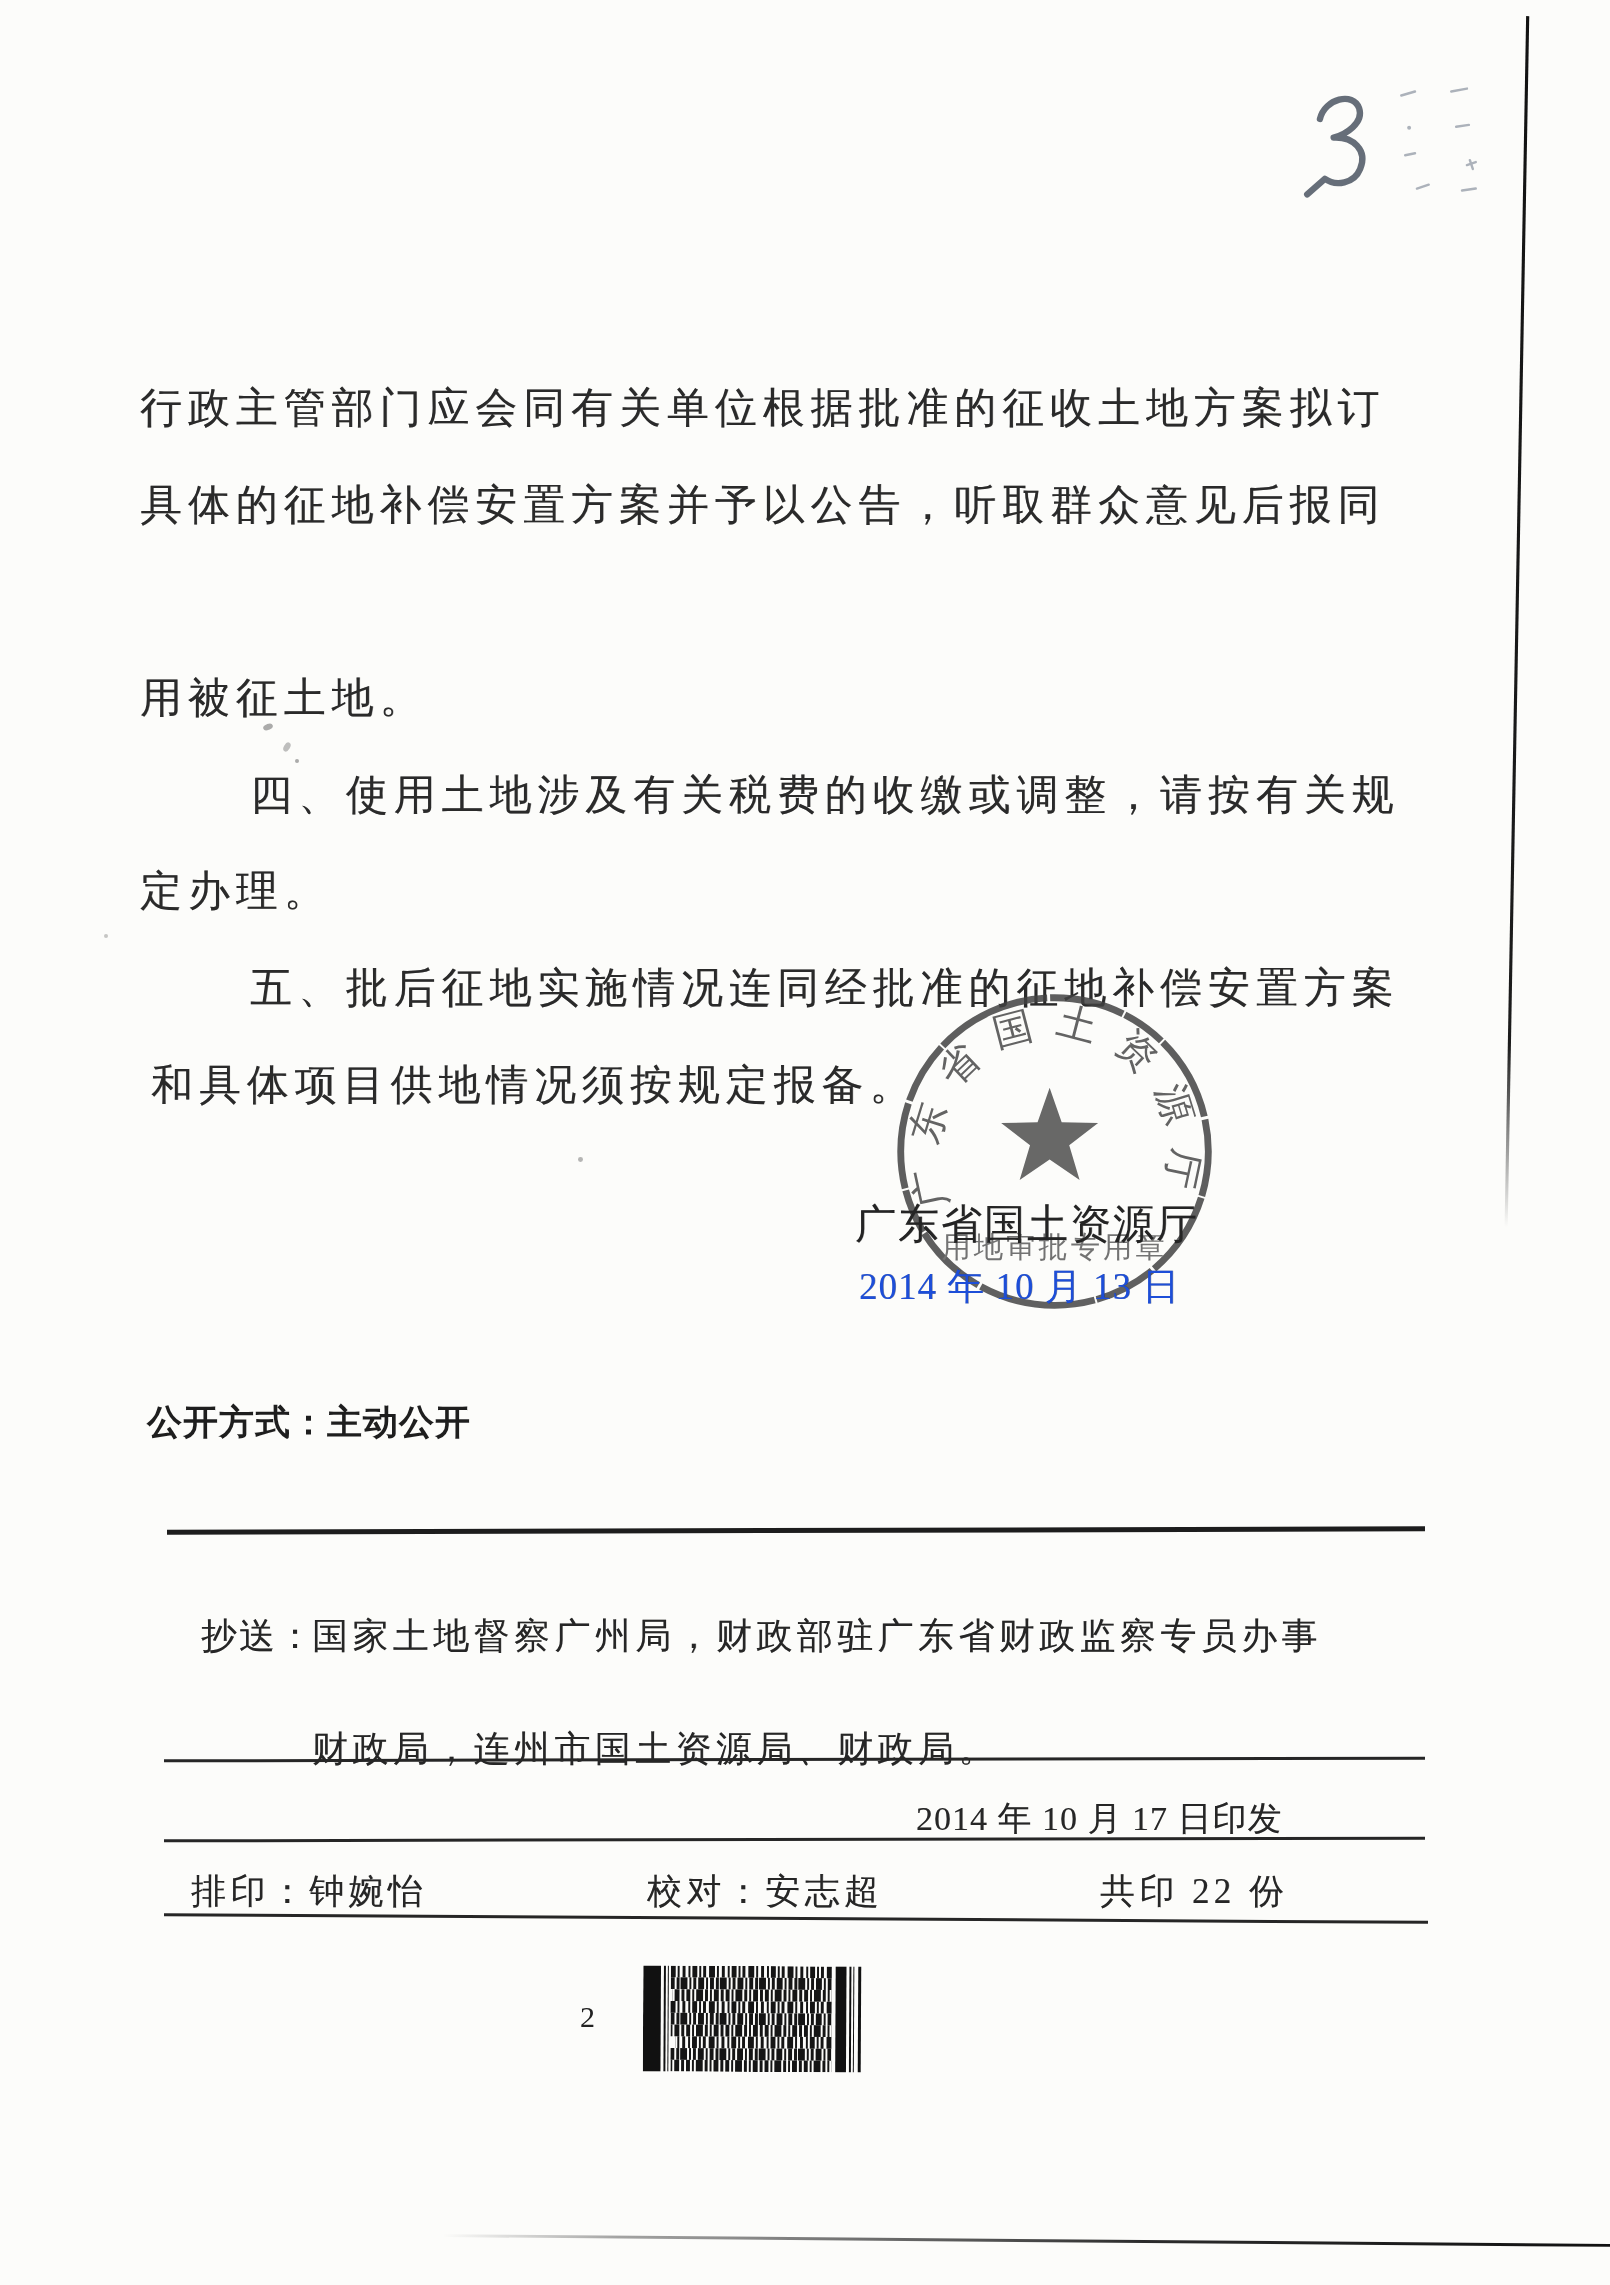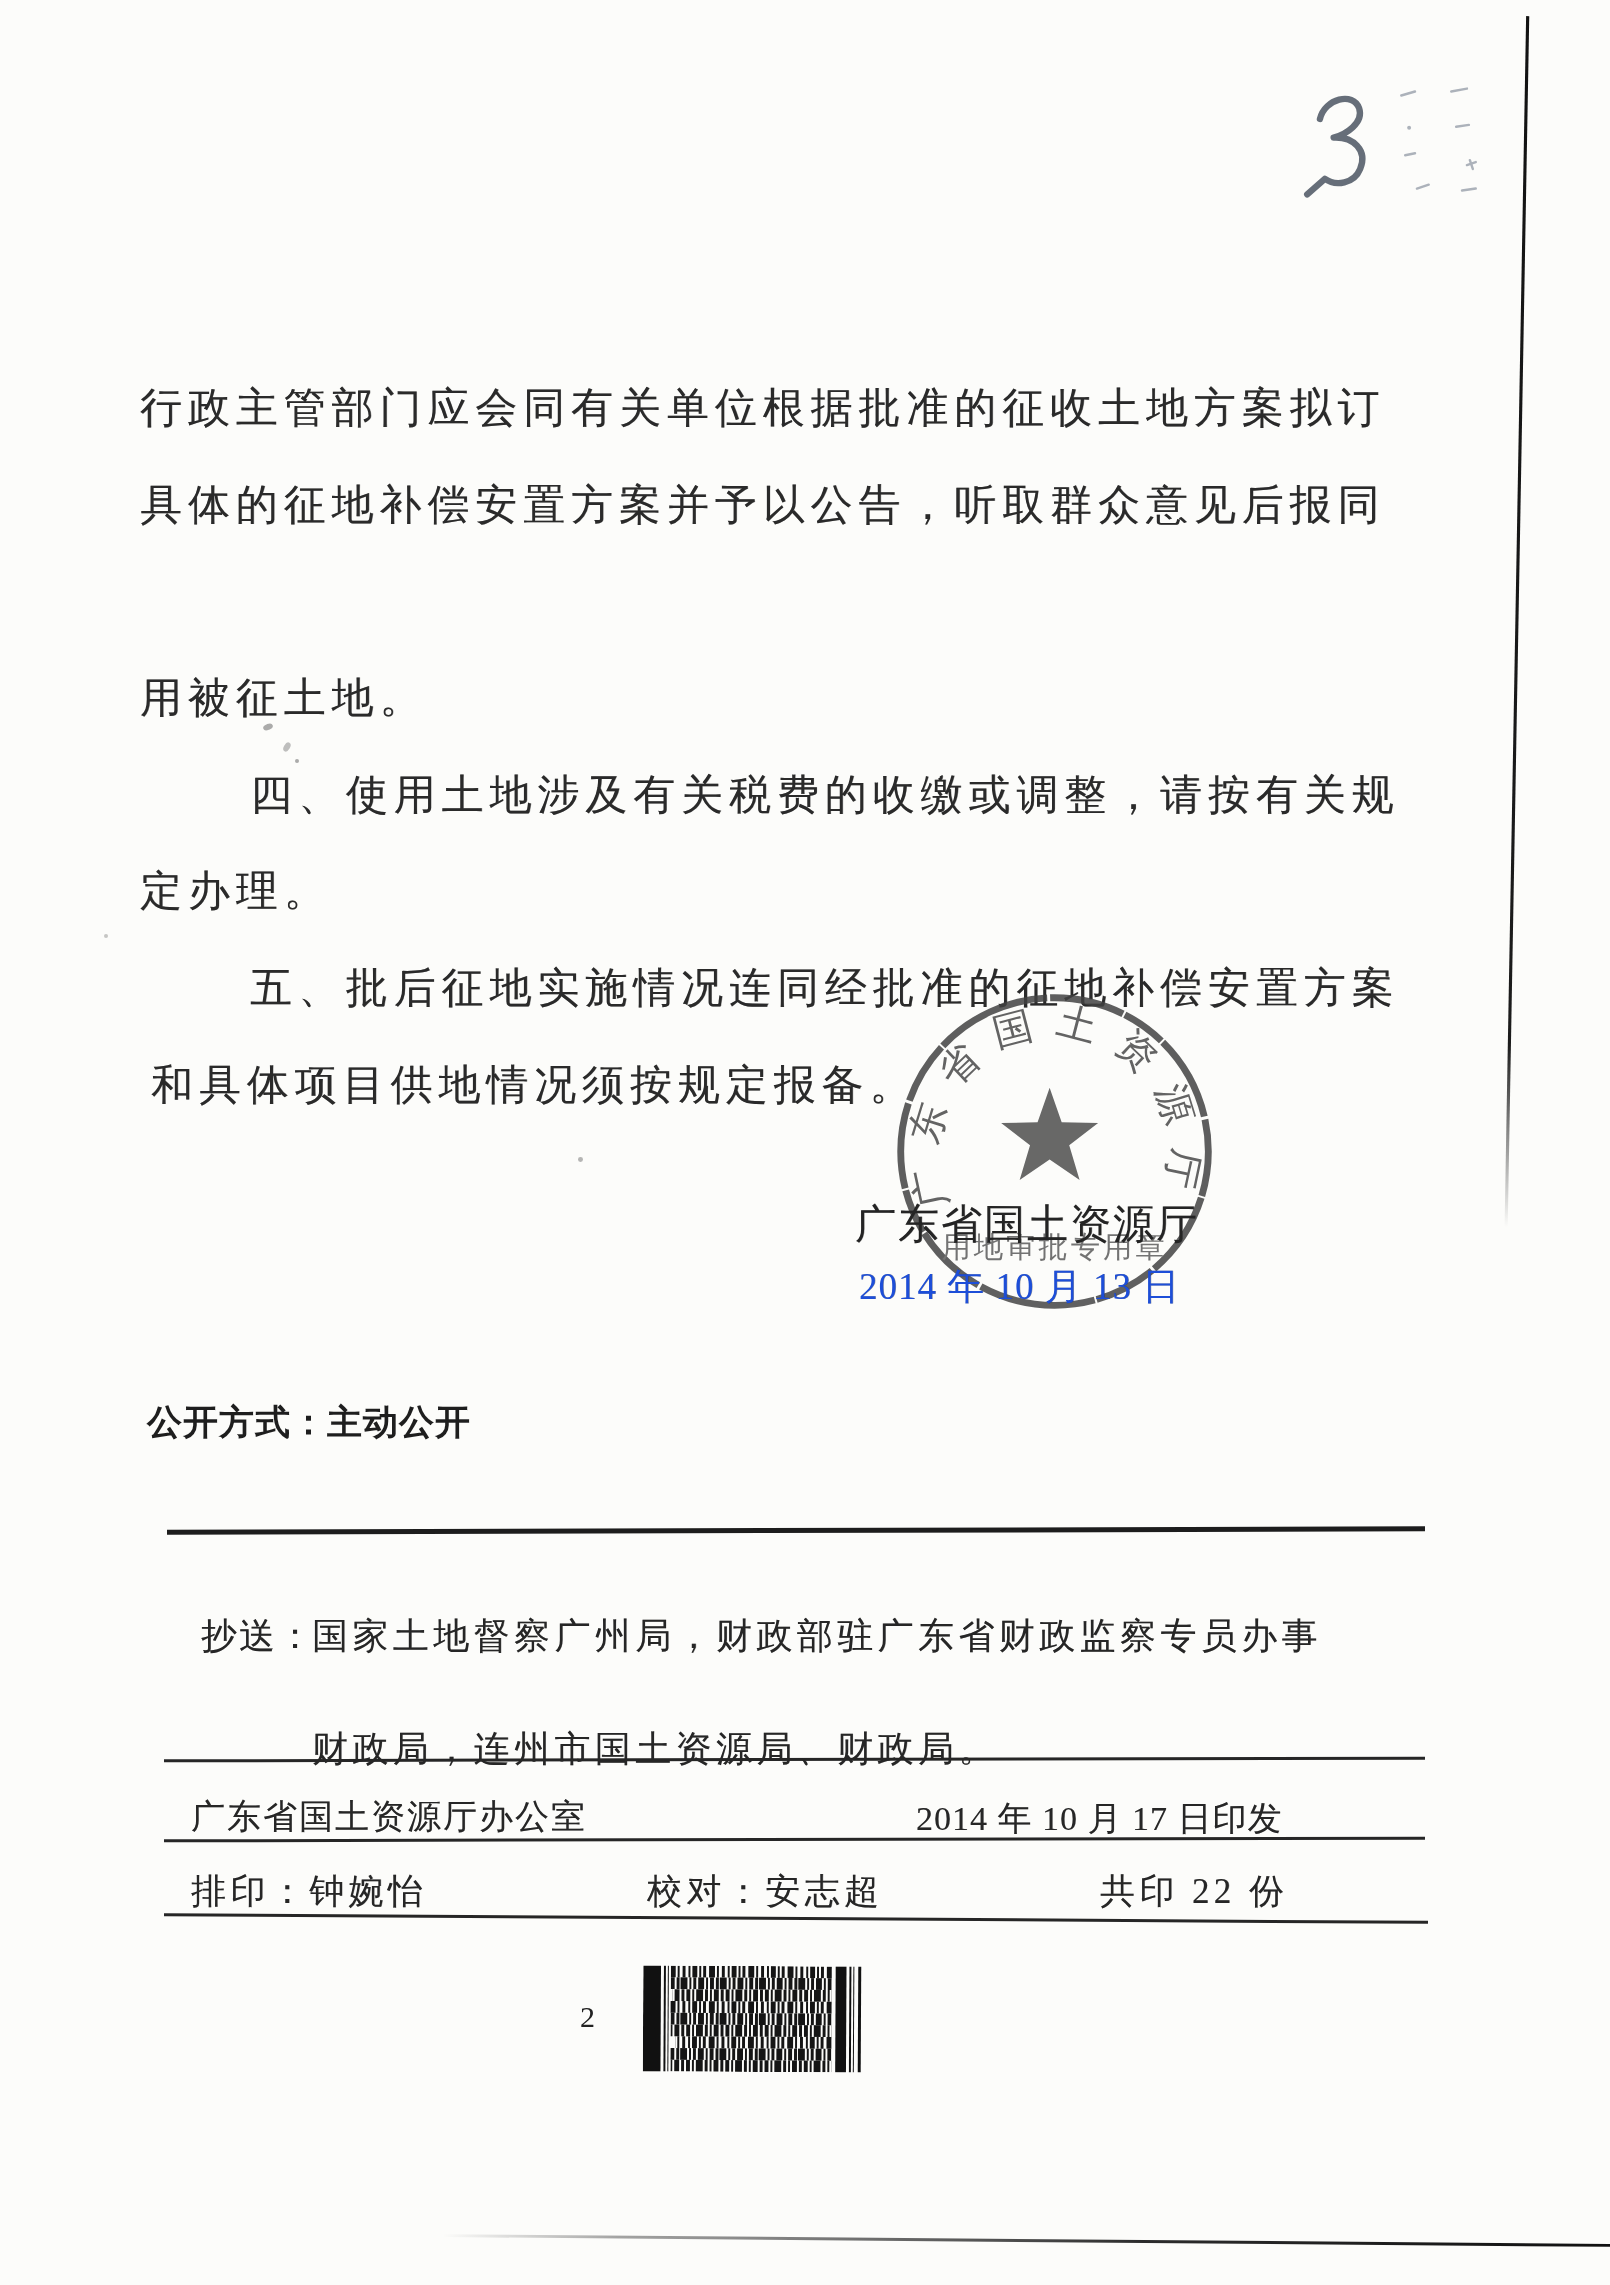--- a/index.html
+++ b/index.html
@@ -75,21 +75,20 @@
   <div class="abs rule" style="left:164px;top:1758px;width:1261px;height:2.9px;transform:rotate(-0.12deg);background:#262626;"></div>
   <div class="abs rule" style="left:164px;top:1838px;width:1261px;height:2.9px;transform:rotate(-0.12deg);background:#262626;"></div>
   <div class="abs rule" style="left:164px;top:1917px;width:1264px;height:2.9px;transform:rotate(0.35deg);background:#262626;"></div>
 
   <div class="abs cc-line cc-row" style="left:201px;top:1580px;">
     <span class="cc-label">抄送：</span>
     <span>国家土地督察广州局，财政部驻广东省财政监察专员办事</span>
   </div>
   <div class="abs cc-line" style="left:312px;top:1725px;">财政局，连州市国土资源局、财政局。</div>
 
-  <div class="abs ftr ftr-office" style="left:191px;top:1794px;">广东省国土资源厅办公室</div>
   <div class="abs ftr ftr-date" style="left:916px;top:1796px;">2014 年 10 月 17 日印发</div>
 
   <div class="abs ftr" style="left:191px;top:1868px;font-size:35px;">排印：钟婉怡</div>
   <div class="abs ftr" style="left:647px;top:1868px;font-size:35px;">校对：安志超</div>
   <div class="abs ftr" style="left:1100px;top:1868px;font-size:35px;">共印 22 份</div>
 
   <div class="abs pagenum" style="left:580px;top:2000px;">2</div>
 
   <svg class="abs" style="left:643px;top:1966px;transform:rotate(0.3deg);" width="220" height="106" viewBox="0 0 224 108" xmlns="http://www.w3.org/2000/svg">
     <defs>

